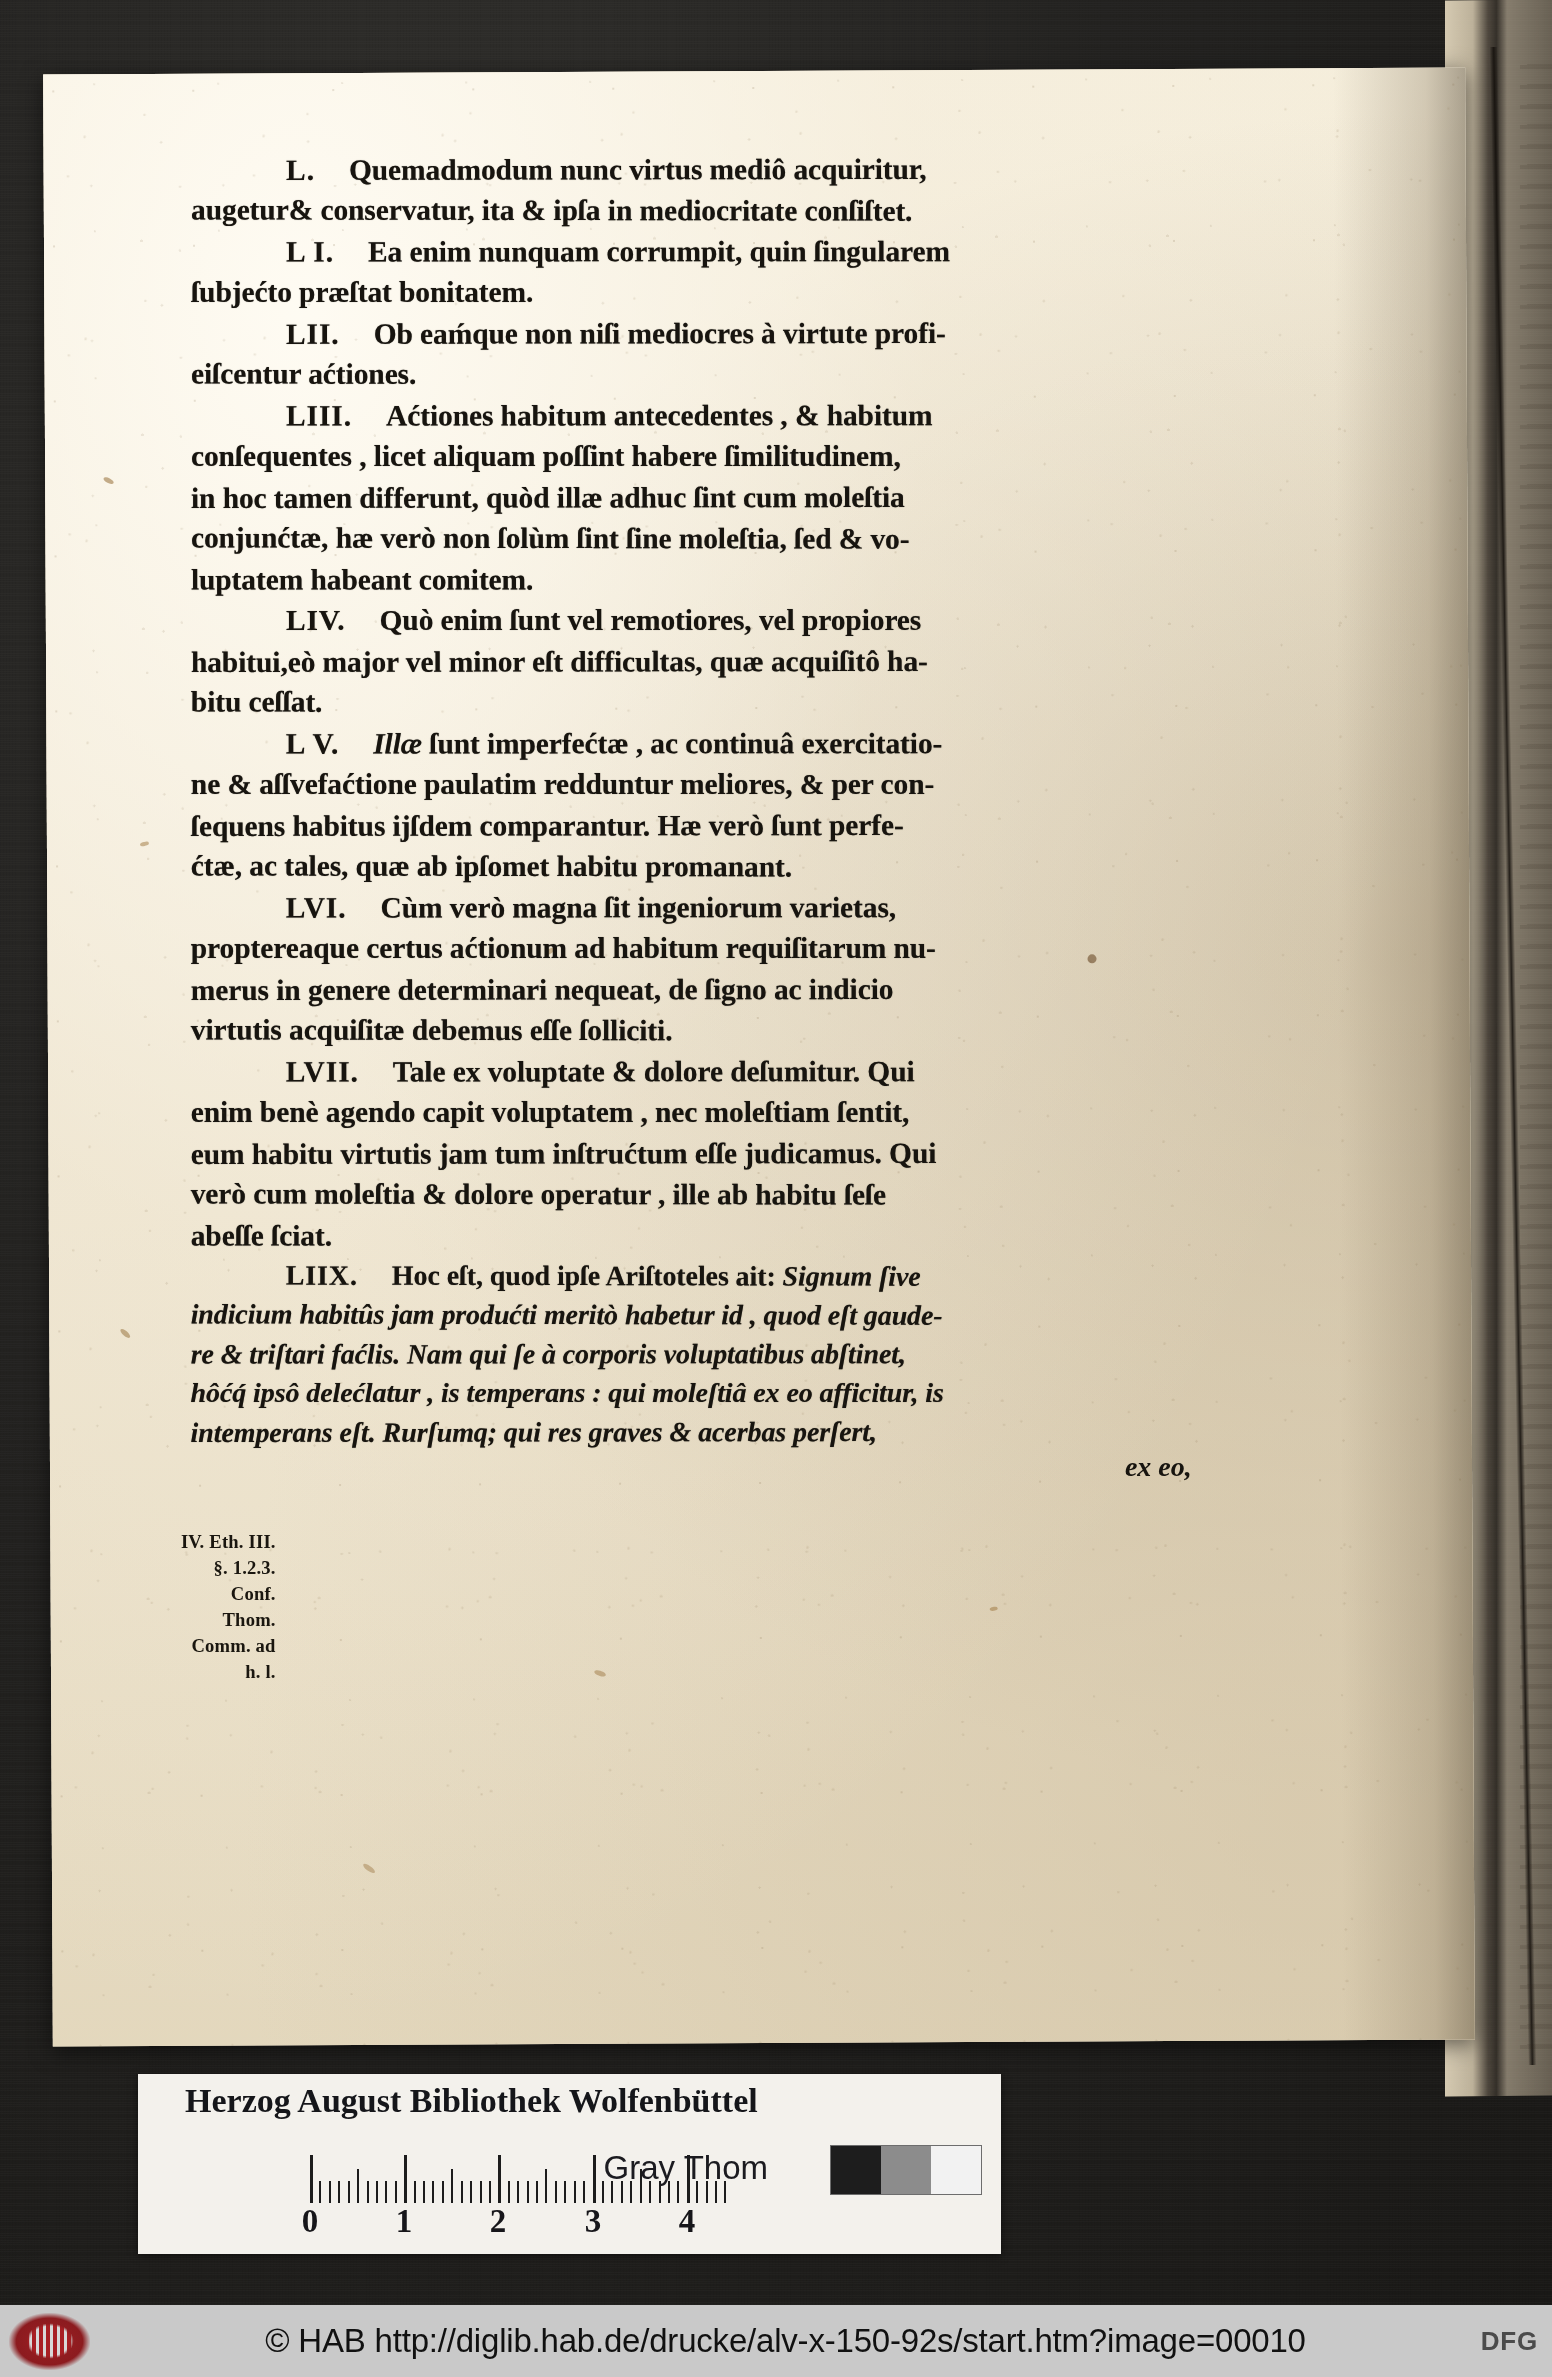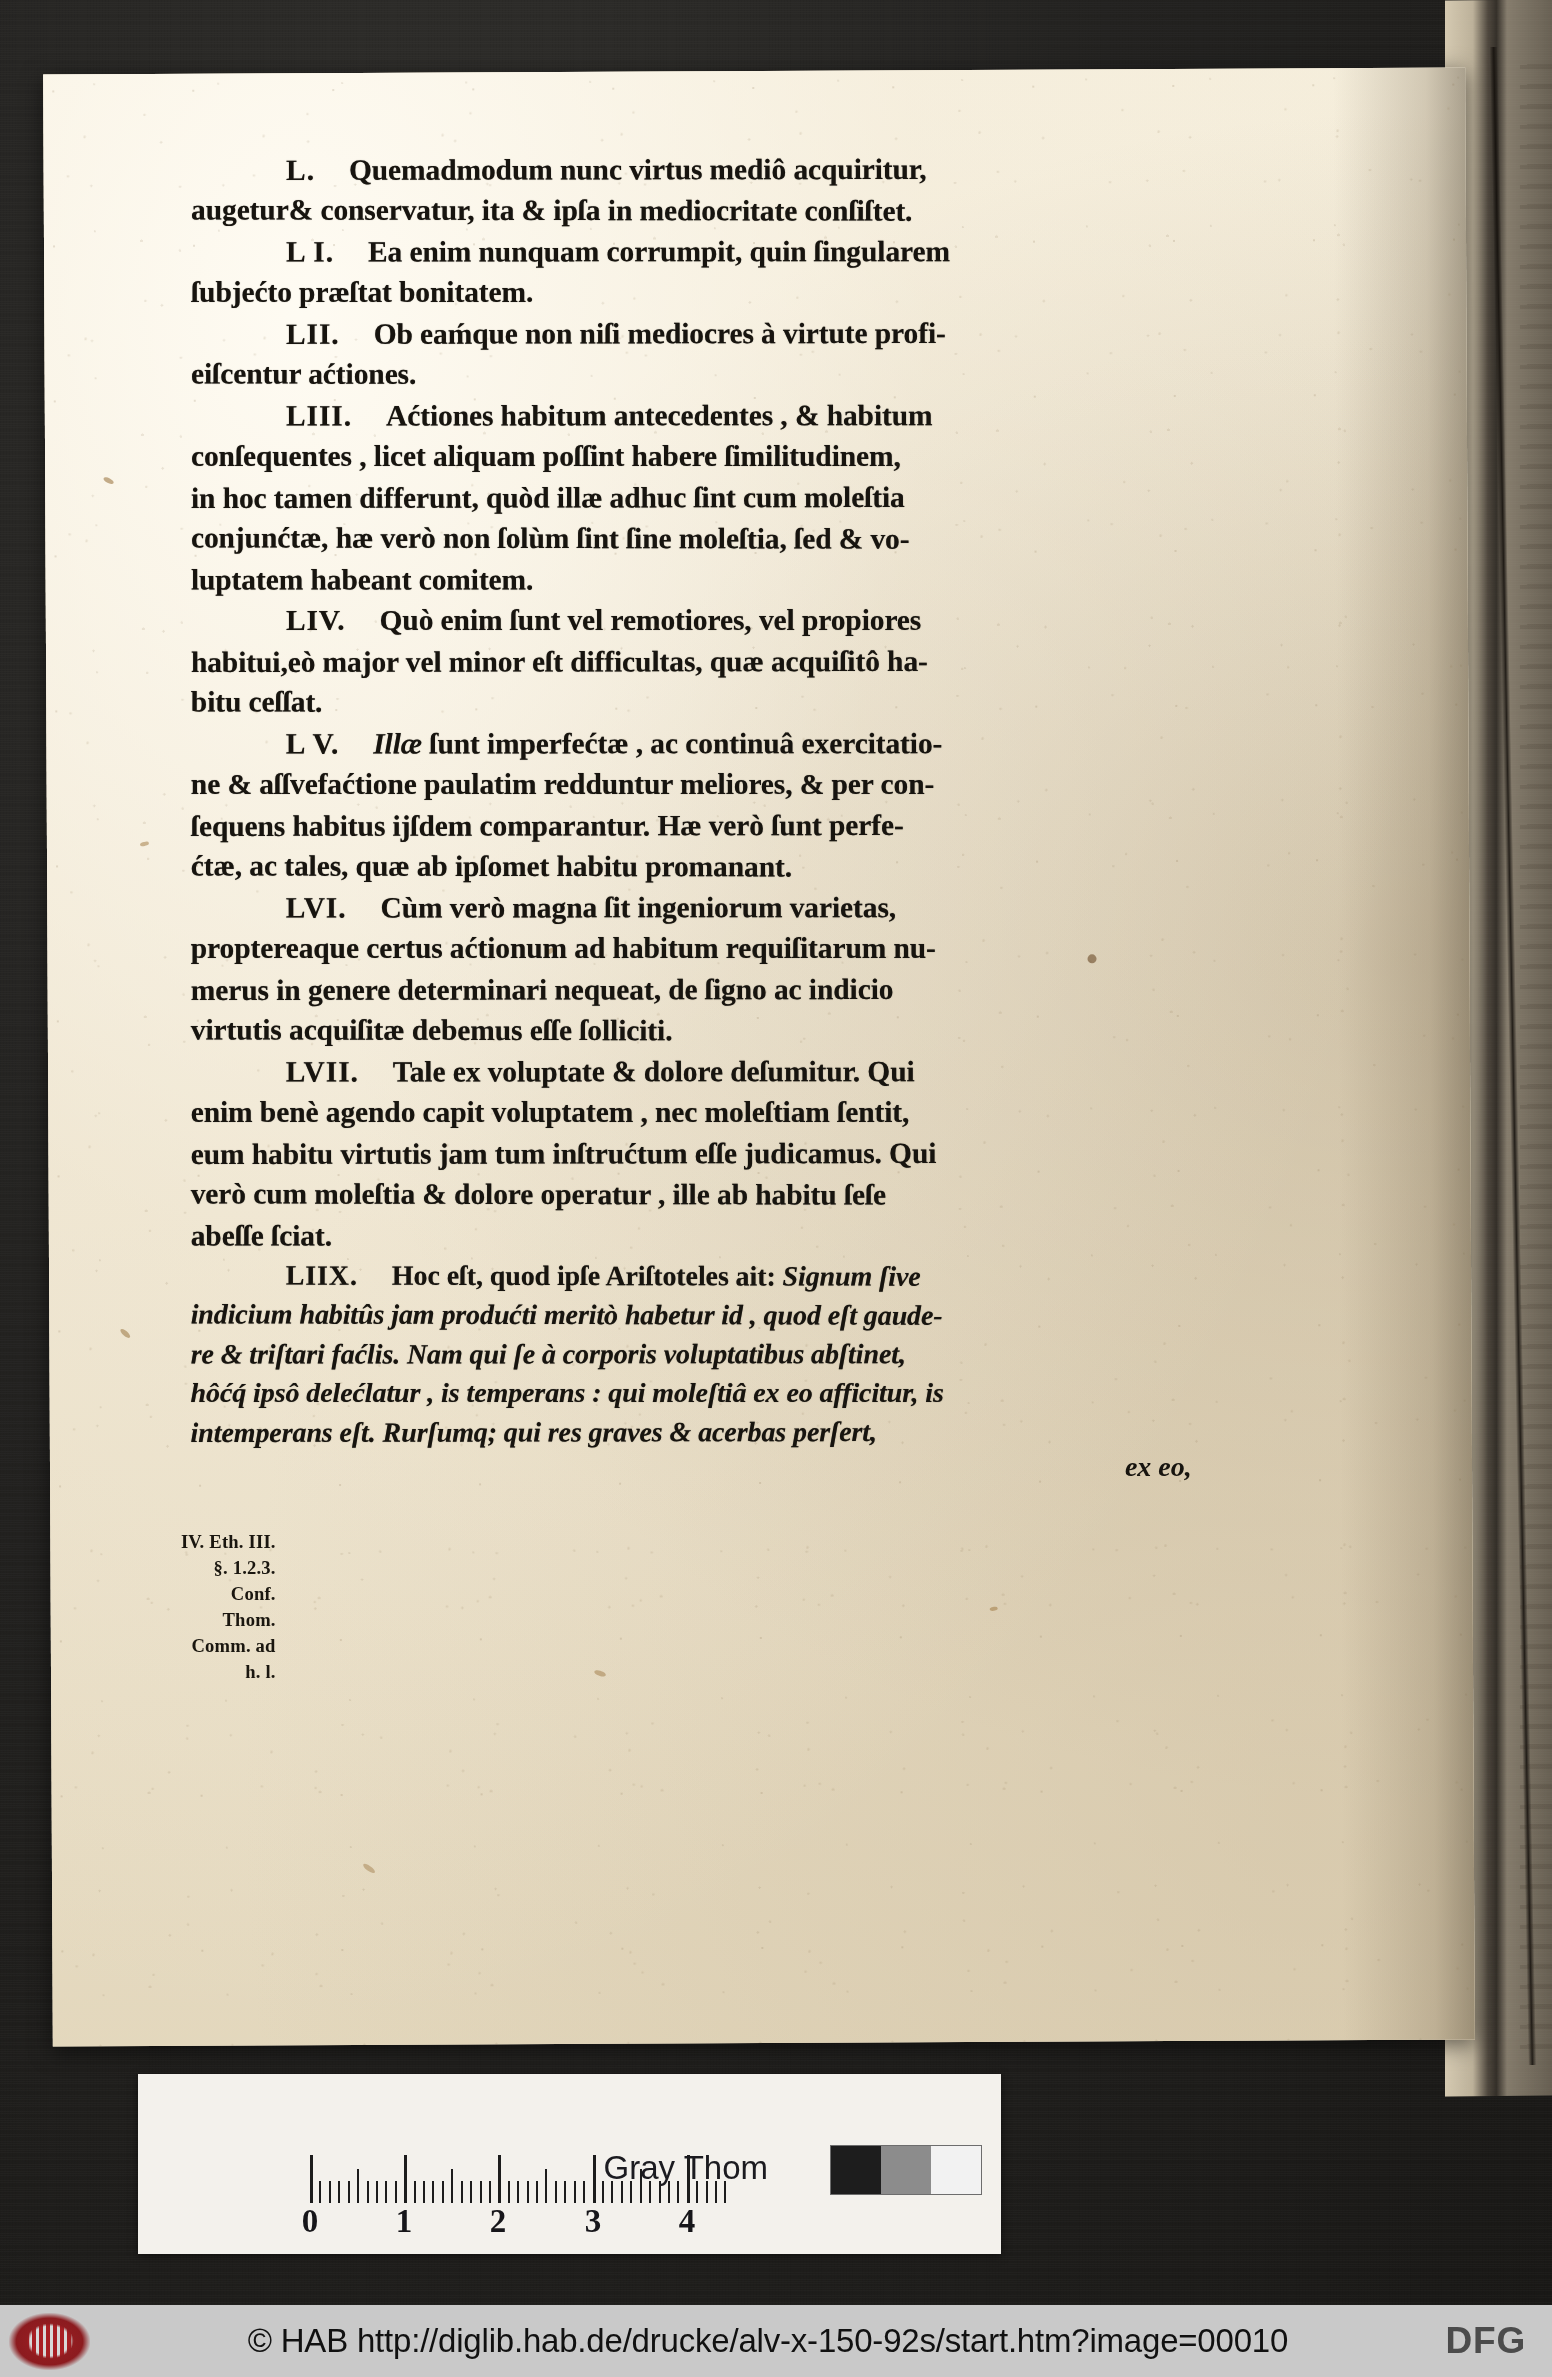--- a/index.html
+++ b/index.html
@@ -258,24 +258,24 @@
     flex: 1 1 auto;
     text-align:center;
     font-family: "Liberation Sans", sans-serif;
     font-size: 33px;
     color:#111;
     letter-spacing: -0.2px;
     white-space:nowrap;
   }
   .dfg{
     flex: 0 0 auto;
-    margin-right: 26px;
+    margin-right: 14px;
     font-family: "Liberation Sans", sans-serif;
     font-weight: 700;
-    font-size: 37px;
+    font-size: 26px;
     letter-spacing: 0.8px;
     color: #4b4b4b;
   }
 </style>
 </head>
 <body>
 
 <div class="backdrop"></div>
 <div class="spine-strip"></div>
 <div class="spine-dark"></div>
@@ -339,20 +339,21 @@
         <div class="mn">Conf.</div>
         <div class="mn">Thom.</div>
         <div class="mn">Comm. ad</div>
         <div class="mn">h. l.</div>
       </div>
 
   </div>
 </div>
 
 <div class="target-card">
+  <div class="target-title">Herzog August Bibliothek Wolfenbüttel</div>
 
   <div class="ruler" id="ruler">
       <div class="tick maj" style="left: 0px;"></div>
       <div class="tick min" style="left: 9.4px;"></div>
       <div class="tick min" style="left: 19px;"></div>
       <div class="tick min" style="left: 28px;"></div>
       <div class="tick min" style="left: 38px;"></div>
       <div class="tick mid" style="left: 47px;"></div>
       <div class="tick min" style="left: 57px;"></div>
       <div class="tick min" style="left: 66px;"></div>

